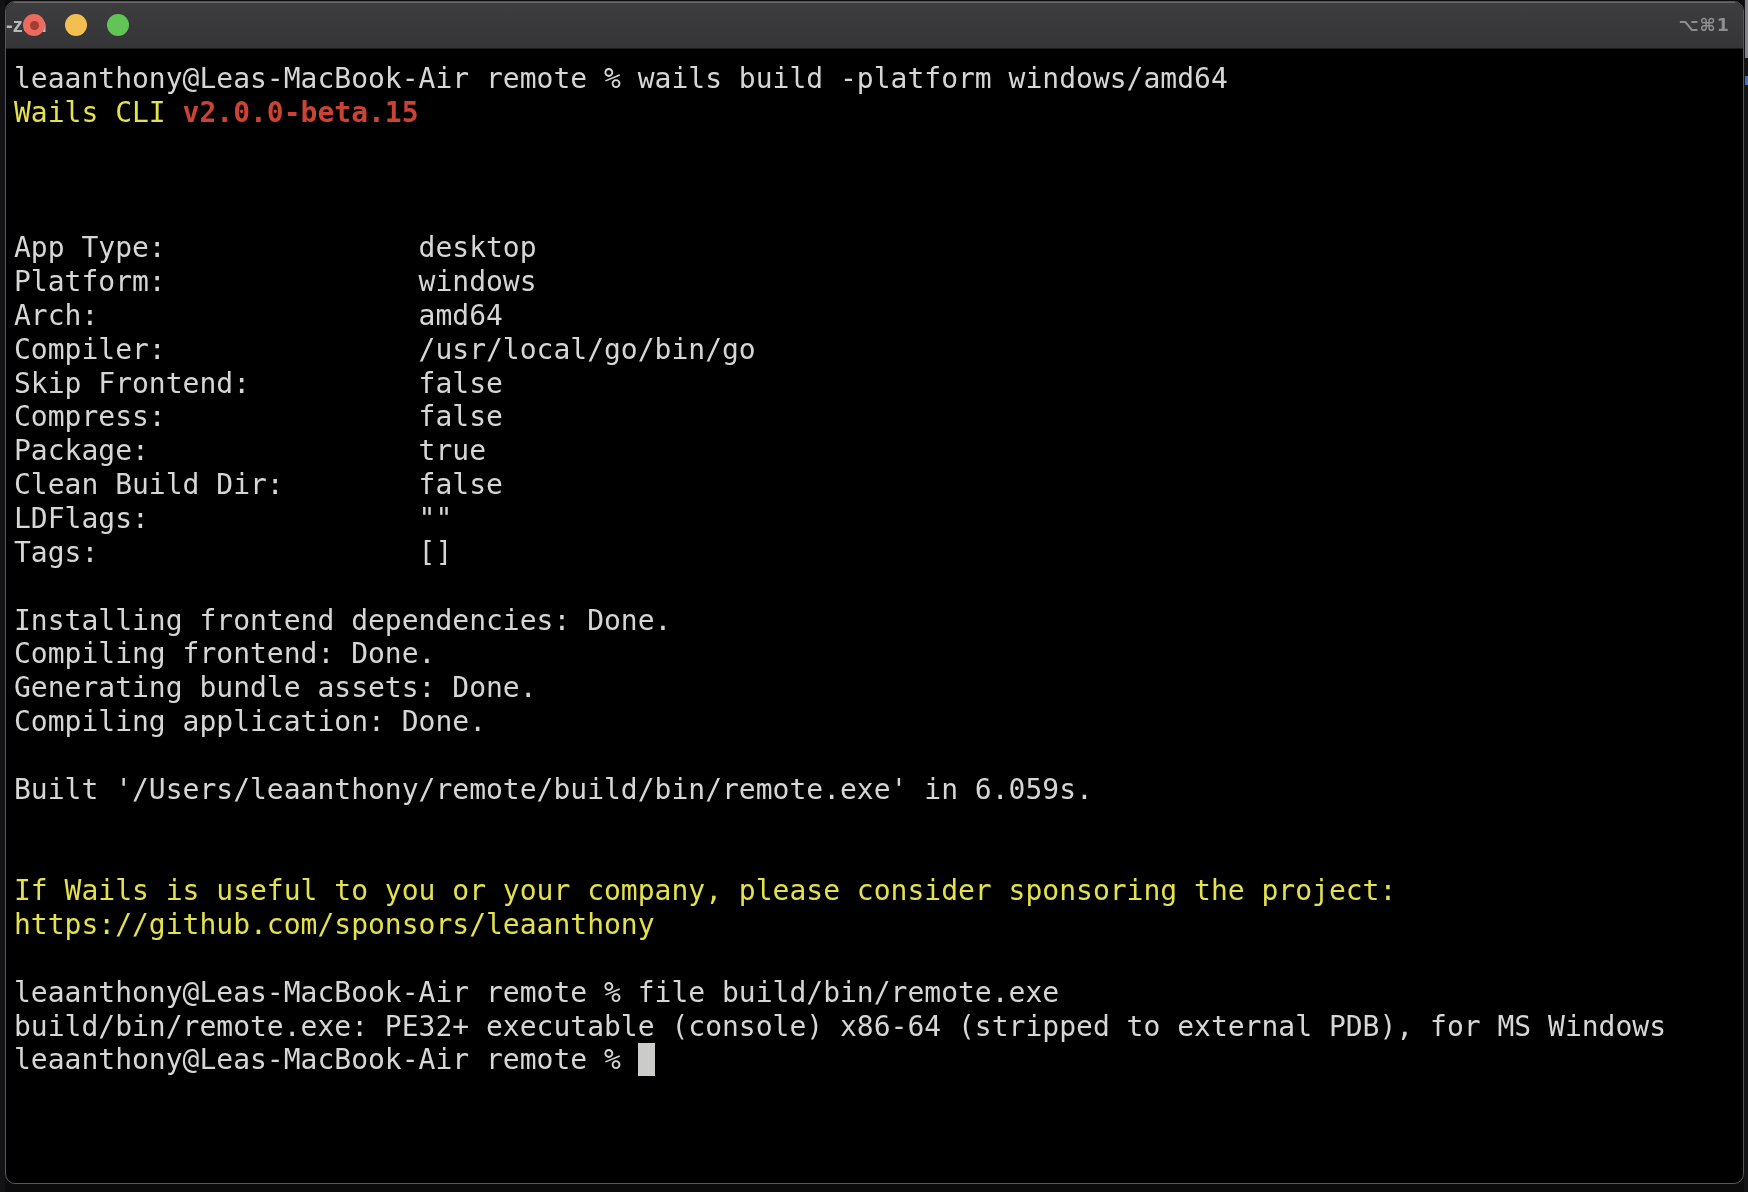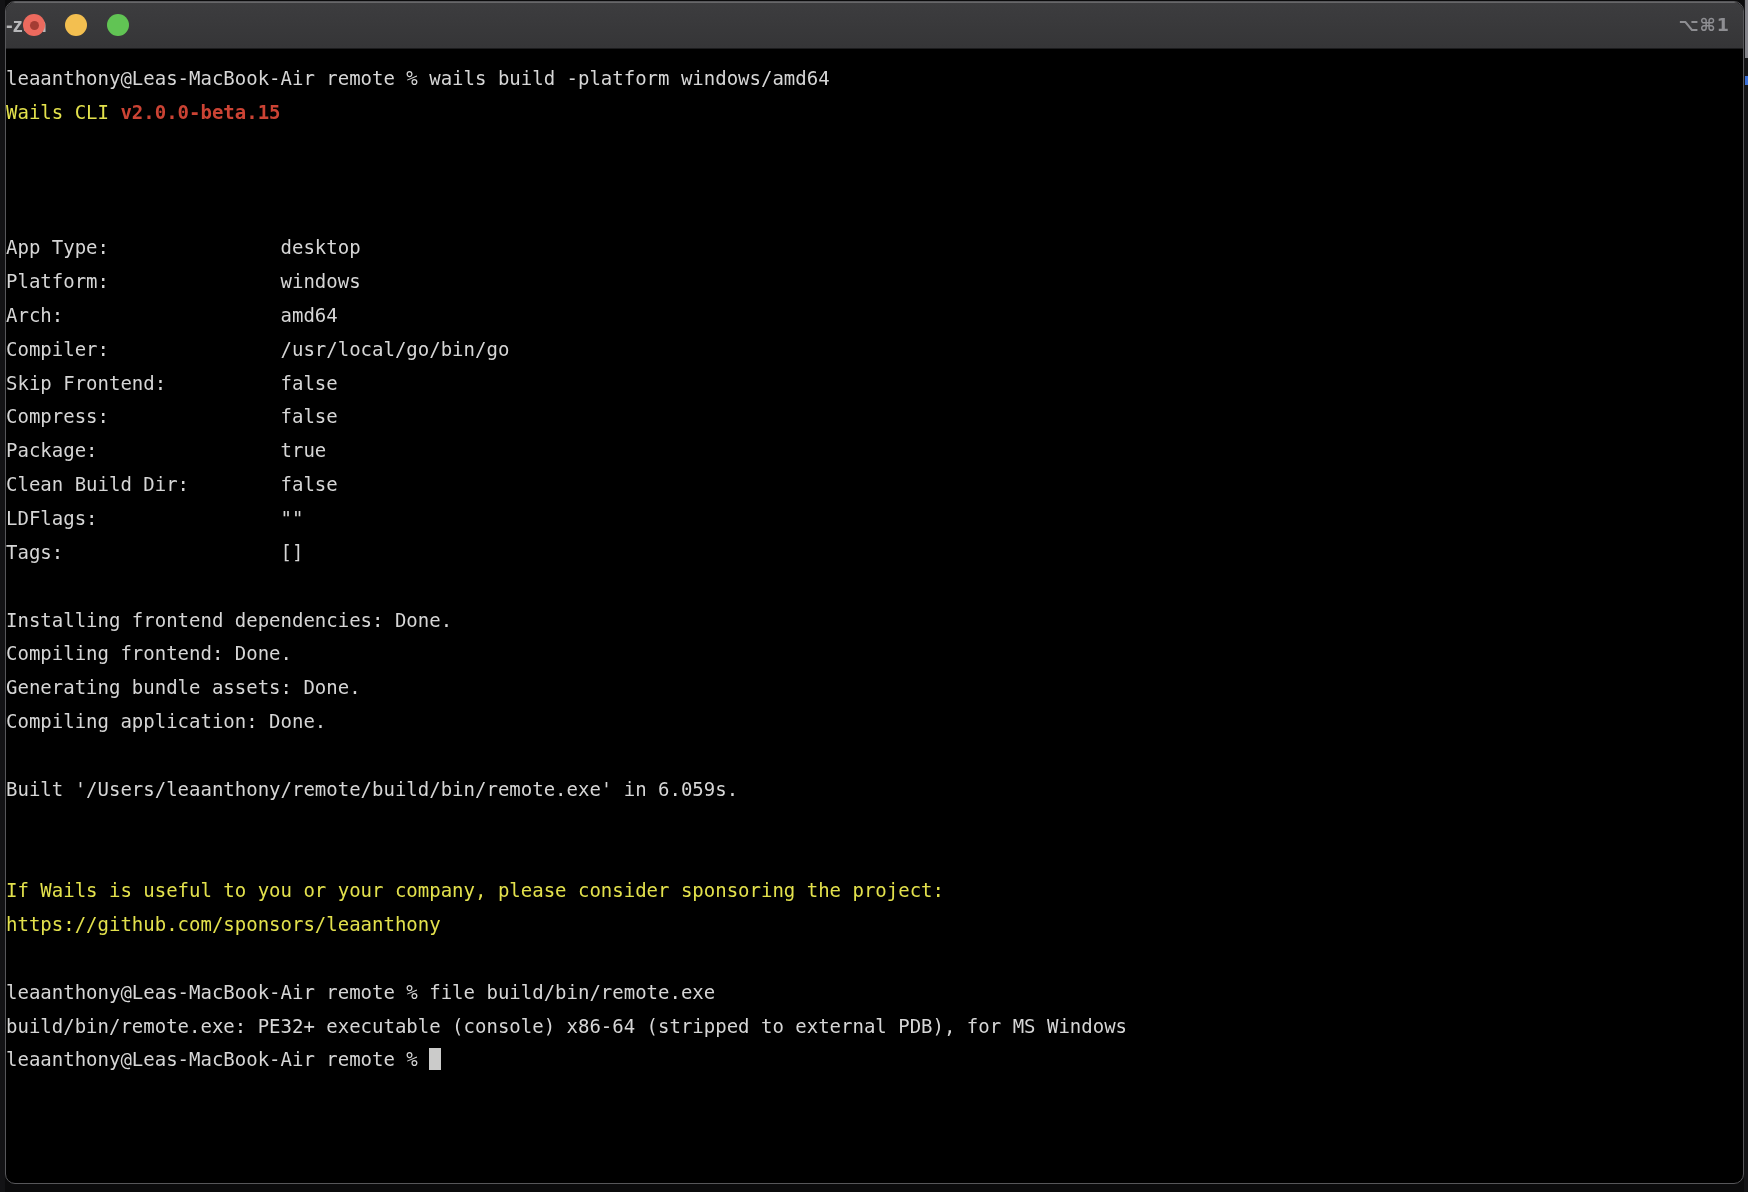--- a/index.html
+++ b/index.html
@@ -41,23 +41,23 @@
   .title{
     font-size:20px;font-weight:700;color:#b7b7b9;letter-spacing:.2px;
   }
   .shortcut{
     position:absolute;right:13px;top:0;height:100%;
     display:flex;align-items:center;
     font-family:"DejaVu Sans",sans-serif;
     font-size:17.5px;font-weight:600;color:#8e8e92;letter-spacing:1px;
   }
   .screen{
-    padding:13px 8px 0 0;
+    padding:13px 8px 0 8px;
     font-family:"DejaVu Sans Mono","Liberation Mono",monospace;
-    font-size:19px;
+    font-size:28px;
     line-height:33.85px;
     white-space:pre;
     color:var(--text,#d6d6d6);
     cursor:text;
   }
   .line{height:33.85px;}
   .seg-yellow{color:var(--yellow,#e3e14c);}
   .seg-red{color:var(--red,#cb4334);font-weight:bold;}
   .seg-default{color:var(--text,#d6d6d6);}
   .cursor{background:var(--cursor,#cbcbca);}

